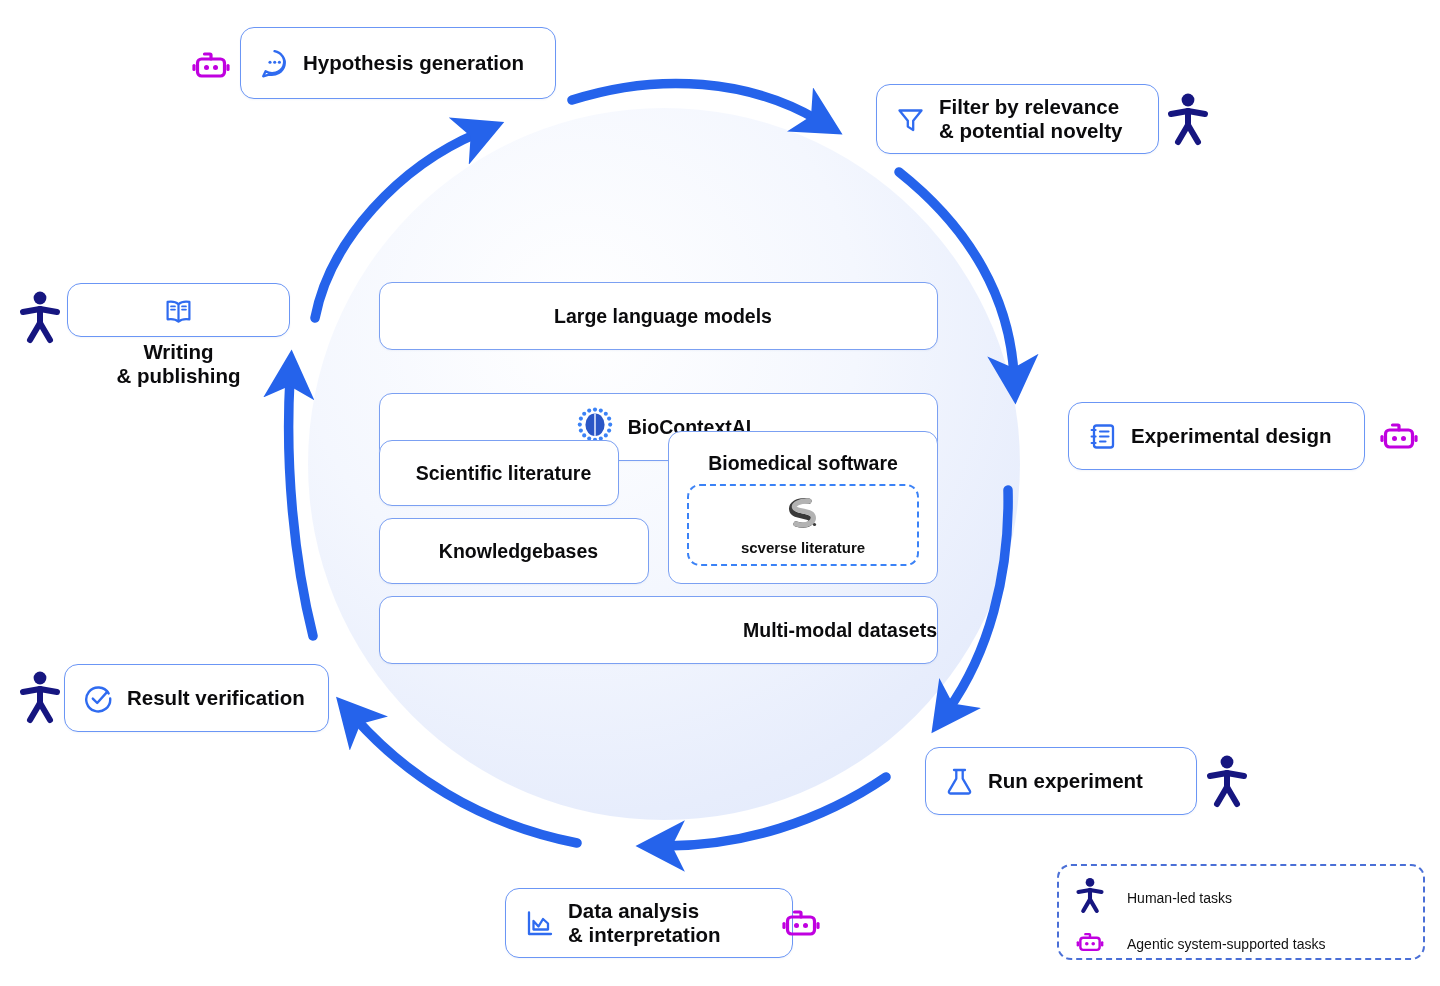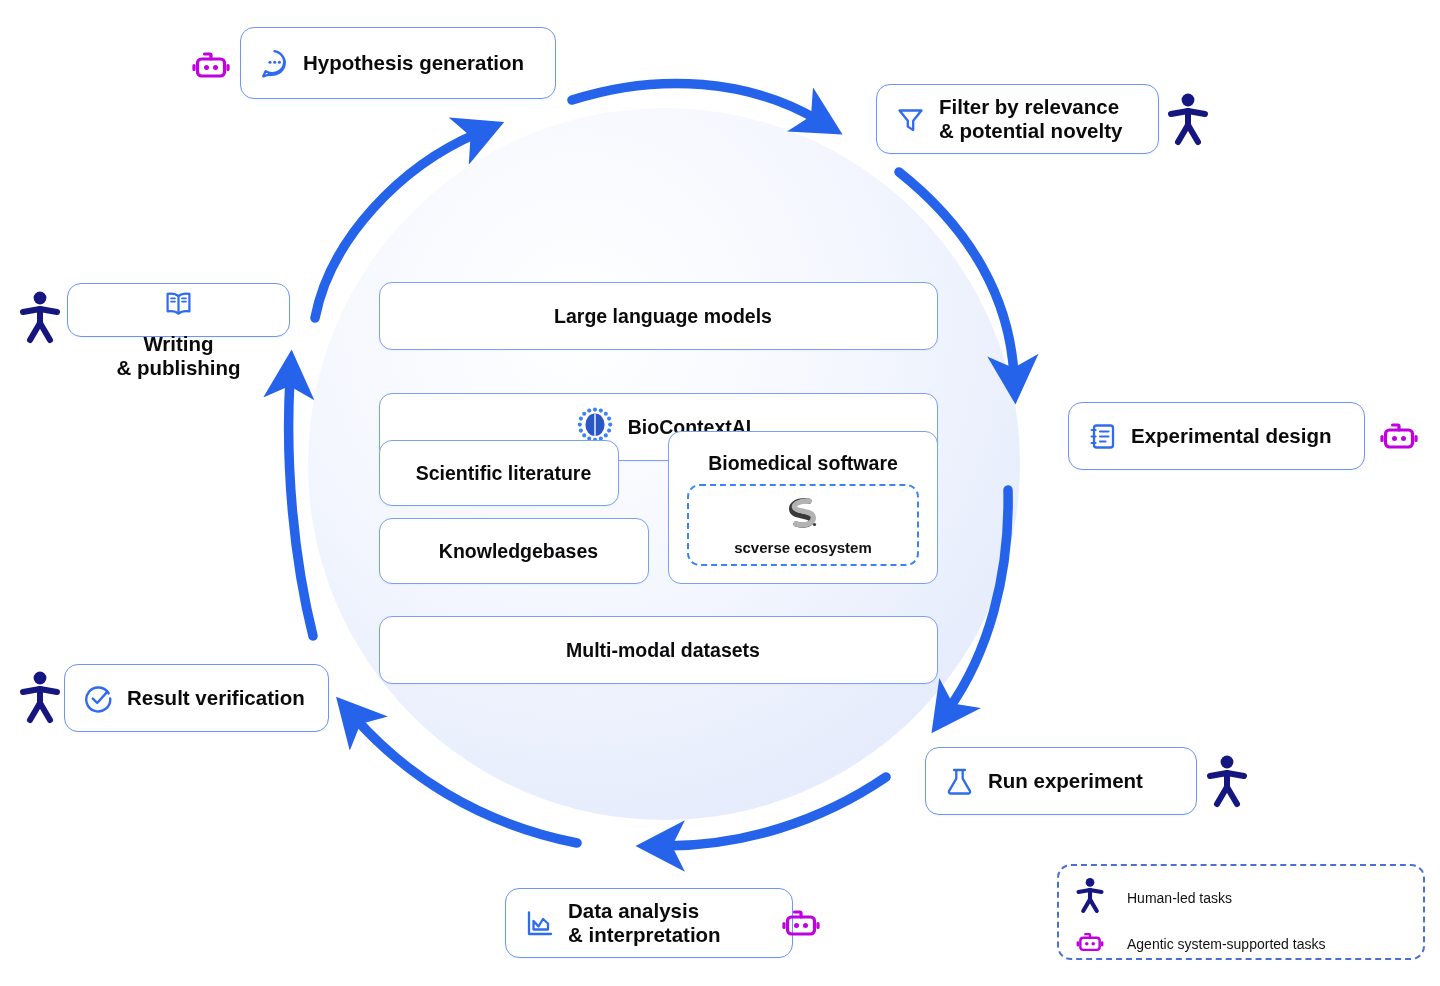--- a/index.html
+++ b/index.html
@@ -33,21 +33,21 @@
   
   .node {
     position: absolute;
     box-sizing: border-box;
     background: #ffffff;
     border: 1.6px solid #6b96f5;
     border-radius: 14px;
     display: flex;
     align-items: center;
     gap: 13px;
-    padding: 4px 18px;
+    padding: 12px 18px;
     color: #0b0b0d;
     font-size: 20.5px;
     font-weight: bold;
     line-height: 1.18;
     box-shadow: 0 1px 2px rgba(40,70,150,.05);
   }
   .node .lbl { white-space: pre-line; }
   .node .ico { flex: 0 0 auto; display: flex; align-items: center; justify-content: center; }
 
   
@@ -176,25 +176,25 @@
   <div class="soft-col" style="left:668px; top:431px; width:270px; height:153px;">
     <div class="soft-title">Biomedical software</div>
     <div class="scverse-box">
       <span>
         <svg width="48" height="40" viewBox="0 0 48 40">
           <path d="M30 7 C18 5 11 11 13 17 C15 23 30 21 32 26 C33.5 30 26 33 17 30" fill="none" stroke="#3a3a3a" stroke-width="5.2" stroke-linecap="round"></path>
           <path d="M17 30 C28 33 36 28 34 22 C32 16 17 18 15.5 13.5 C14.5 10 21 6.5 30 7" fill="none" stroke="#b3b3b3" stroke-width="5.2" stroke-linecap="round"></path>
           <circle cx="35.5" cy="30.5" r="1.6" fill="#3a3a3a"></circle>
         </svg>
       </span>
-      <span class="sv-label">scverse ecosystem</span>
+      <span class="sv-label">scverse literature</span>
     </div>
   </div>
 
-  <div class="stack-row" style="left:379px; top:616px; width:559px; height:68px;">
+  <div class="stack-row" style="left:379px; top:596px; width:559px; height:68px;justify-content:flex-end;">
     <span class="lbl">Multi-modal datasets</span>
   </div>
 
   <div class="node" style="left:240px; top:27px; width:316px; height:72px;">
     <span class="ico">
       <svg width="31" height="31" viewBox="0 0 31 31">
         <path d="M15.5 3.2 A12 11 0 1 1 6.6 23.2 L4.2 28.3 L9.9 26.6 A12 11 0 0 0 15.5 3.2 Z" fill="none" stroke="#2f6bf0" stroke-width="2.3" stroke-linejoin="round"></path>
         <circle cx="11" cy="14.2" r="1.55" fill="#2f6bf0"></circle>
         <circle cx="15.7" cy="14.2" r="1.55" fill="#2f6bf0"></circle>
         <circle cx="20.4" cy="14.2" r="1.55" fill="#2f6bf0"></circle>

